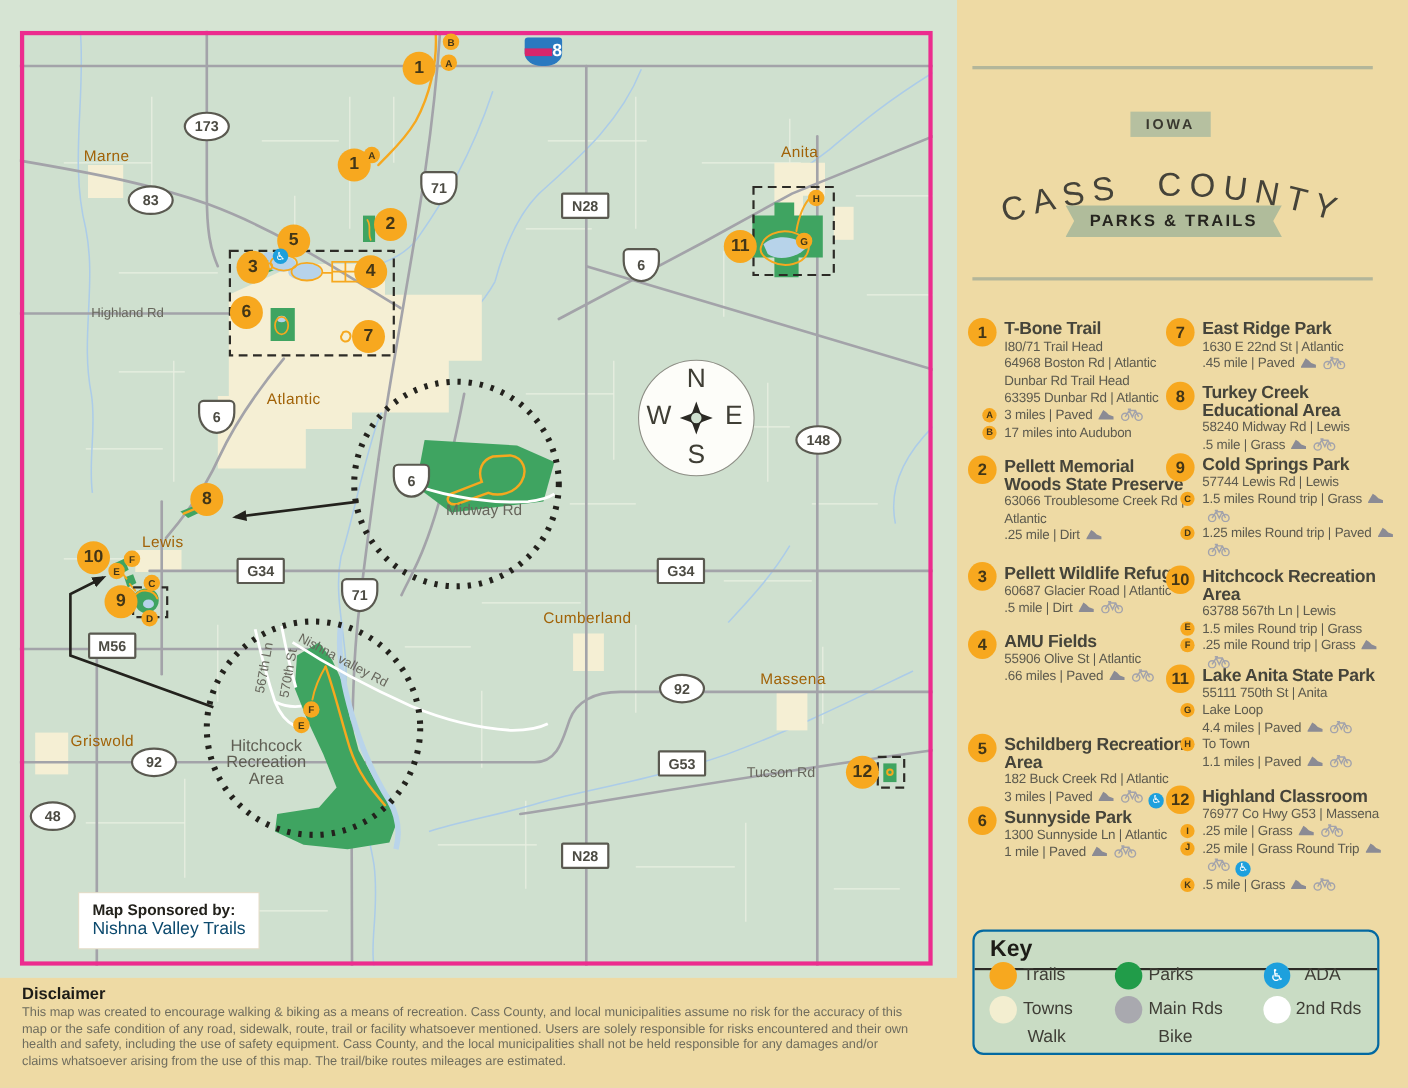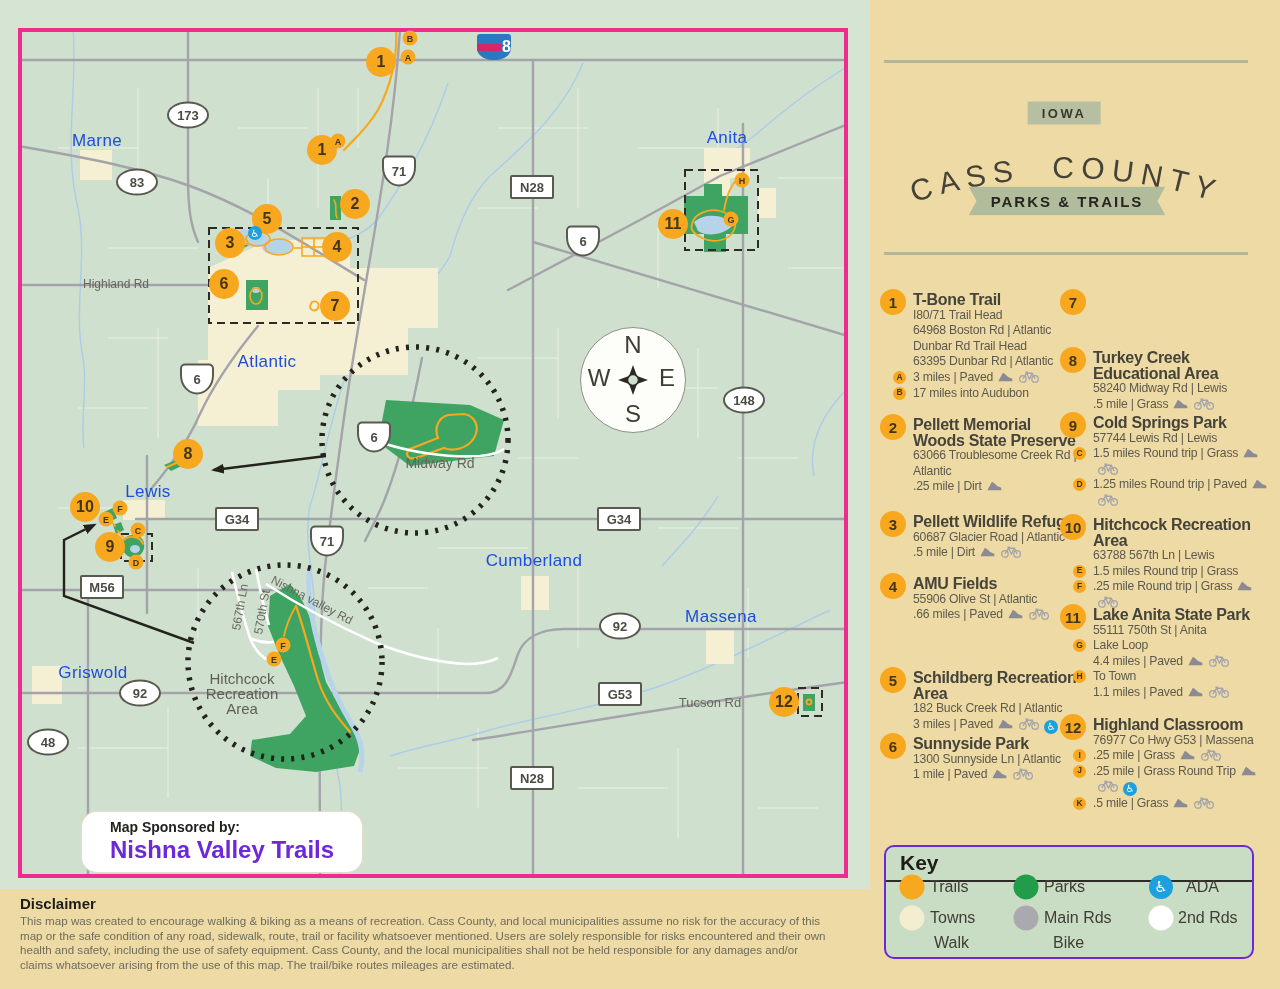--- a/index.html
+++ b/index.html
@@ -4,44 +4,44 @@
 <style>
   html,body{margin:0;padding:0}
   body{width:1280px;height:989px;position:relative;overflow:hidden;
        background:#eedaa4;font-family:"Liberation Sans",sans-serif;}
   .abs{position:absolute;transform:translate(-50%,-50%);}
   .la{position:absolute;}
   
   #map-surround{position:absolute;left:0;top:0;width:870px;height:889px;background:#d6e4d3;}
   #map-svg{position:absolute;left:18px;top:28px;}
   
-  .town{color:#1d4ed8;font-size:17px;letter-spacing:.4px;white-space:nowrap;z-index:3;}
+  .town{color:#a16207;font-size:14px;letter-spacing:.4px;white-space:nowrap;z-index:3;}
   .rlabel{color:#67665c;font-size:12px;white-space:nowrap;z-index:3;}
   .mk{width:30px;height:30px;border-radius:50%;background:#f7a81f;color:#433617;
       font-weight:bold;font-size:16px;display:flex;align-items:center;justify-content:center;z-index:6;}
   .bdg-map{width:15px;height:15px;border-radius:50%;background:#f7a81f;color:#433617;
       font-weight:bold;font-size:9px;display:flex;align-items:center;justify-content:center;z-index:6;}
   .sh{background:#fff;color:#4c4b43;font-weight:bold;display:flex;align-items:center;
       justify-content:center;z-index:5;white-space:nowrap;}
   .sh.oval{border:2px solid #5a5950;border-radius:50%;width:38px;height:23px;font-size:13px;}
   .sh.usr{border:2px solid #5a5950;width:30px;height:27px;font-size:13px;
       border-radius:5px 5px 50% 50% / 5px 5px 62% 62%;}
   .sh.rect{border:2px solid #5a5950;border-radius:2px;width:40px;height:20px;font-size:13px;}
   .sh.i80{width:34px;height:26px;background:#2a79c0;color:#fff;font-size:16px;border:none;
       border-radius:3px 3px 45% 45%;flex-direction:row;overflow:hidden;}
   .sh.i80 .band{width:100%;height:7px;background:#d6266b;flex:none;}
   .sh.i80 .n{flex:1;display:flex;align-items:center;justify-content:center;width:100%;}
   .ada-dot{border-radius:50%;background:#1da0dd;color:#fff;display:flex;align-items:center;
       justify-content:center;font-family:"DejaVu Sans",sans-serif;z-index:6;}
   .ada-dot::before{content:"\267F";}
   #compass{width:104px;height:104px;border-radius:50%;background:#fdfdf9;border:1.5px solid #8e8e86;z-index:4;}
   #compass span{position:absolute;color:#3f3e35;font-size:24px;transform:translate(-50%,-50%);}
-  #sponsor{left:82px;top:812px;background:#fff;padding:7px 28px 8px;z-index:5;box-shadow:0 0 0 1px #e4ddc8;border-radius:15px;}
+  #sponsor{left:72px;top:812px;background:#fff;padding:7px 12px 8px;z-index:5;box-shadow:0 0 0 1px #e4ddc8;}
   #sponsor .h{font-size:14px;font-weight:bold;color:#23221c;}
-  #sponsor .n{font-size:24px;font-weight:bold;color:#6d28d9;margin-top:1px;}
+  #sponsor .n{font-size:16px;font-weight:normal;color:#0c4a6e;margin-top:1px;}
   .hl{color:#5f5e53;font-size:15px;text-align:center;line-height:15px;z-index:3;}
   
   .rule{position:absolute;height:3px;background:#b3b69a;z-index:2;}
   #iowa-badge{background:#b6c0a0;color:#39382f;font-weight:bold;font-size:13px;
       letter-spacing:2.5px;padding:4px 14px;z-index:2;}
   #ribbon{background:#b0bc9b;color:#26251f;font-weight:bold;font-size:15px;letter-spacing:2px;
       padding:6px 22px;z-index:2;clip-path:polygon(0 0,100% 0,96% 50%,100% 100%,0 100%,4% 50%);}
   .site{position:absolute;display:flex;gap:7px;}
   .site .num{flex:none;width:26px;height:26px;border-radius:50%;background:#f7a81f;color:#433617;
       font-weight:bold;font-size:15px;display:flex;align-items:center;justify-content:center;margin-top:-3px;}
@@ -50,21 +50,21 @@
   .site.left .body{width:168px;}
   .site.right .body{width:178px;}
   .ln{position:relative;}
   .ln .bdg{position:absolute;left:-20px;top:1px;width:13px;height:13px;border-radius:50%;
       background:#f7a81f;color:#433617;font-weight:bold;font-size:8.5px;display:flex;
       align-items:center;justify-content:center;}
   .ic{vertical-align:-2px;margin-left:4px;}
   .ada-s{display:inline-flex;width:14px;height:14px;font-size:10px;vertical-align:-2px;margin-left:4px;}
   
   #key-box{position:absolute;left:884px;top:845px;width:366px;height:110px;background:#c9dcc4;
-      border:2px solid #6d28d9;border-radius:10px;z-index:2;}
+      border:2px solid #0369a1;border-radius:10px;z-index:2;}
   #key-box .ttl{position:absolute;left:14px;top:4px;font-size:21px;font-weight:bold;color:#1d1c17;}
   #key-box .div{position:absolute;left:0;top:33px;width:100%;height:2px;background:#2c2b26;}
   .kswatch{border-radius:50%;z-index:3;}
   .klabel{color:#3f3e36;font-size:16px;white-space:nowrap;z-index:3;}
   
   #disc-title{left:20px;top:895px;font-size:15px;font-weight:bold;color:#1d1c17;}
   #disc-body{left:20px;top:914px;width:812px;font-size:11.6px;line-height:14.6px;color:#6e6c5d;}
   svg text{font-family:"Liberation Sans",sans-serif;}
 </style>
 </head>
@@ -382,20 +382,29 @@
     <div class="ln"><span>1 mile | Paved</span><svg class="ic" width="17" height="12" viewBox="0 0 20 14">
           <use href="#sym-walk"></use>
         </svg><svg class="ic" width="22" height="13" viewBox="0 0 26 16">
           <use href="#sym-bike"></use>
         </svg></div>
   </div>
 </div>
 
 <div class="site right" style="left:1060px;top:292px">
   <div class="num">7</div>
+  <div class="body">
+    <div class="nm">East Ridge Park</div>
+    <div class="ln"><span>1630 E 22nd St  | Atlantic</span></div>
+    <div class="ln"><span>.45 mile | Paved</span><svg class="ic" width="17" height="12" viewBox="0 0 20 14">
+          <use href="#sym-walk"></use>
+        </svg><svg class="ic" width="22" height="13" viewBox="0 0 26 16">
+          <use href="#sym-bike"></use>
+        </svg></div>
+  </div>
 </div>
 <div class="site right" style="left:1060px;top:350px">
   <div class="num">8</div>
   <div class="body">
     <div class="nm">Turkey Creek Educational Area</div>
     <div class="ln"><span>58240 Midway Rd | Lewis</span></div>
     <div class="ln"><span>.5 mile | Grass</span><svg class="ic" width="17" height="12" viewBox="0 0 20 14">
           <use href="#sym-walk"></use>
         </svg><svg class="ic" width="22" height="13" viewBox="0 0 26 16">
           <use href="#sym-bike"></use>

